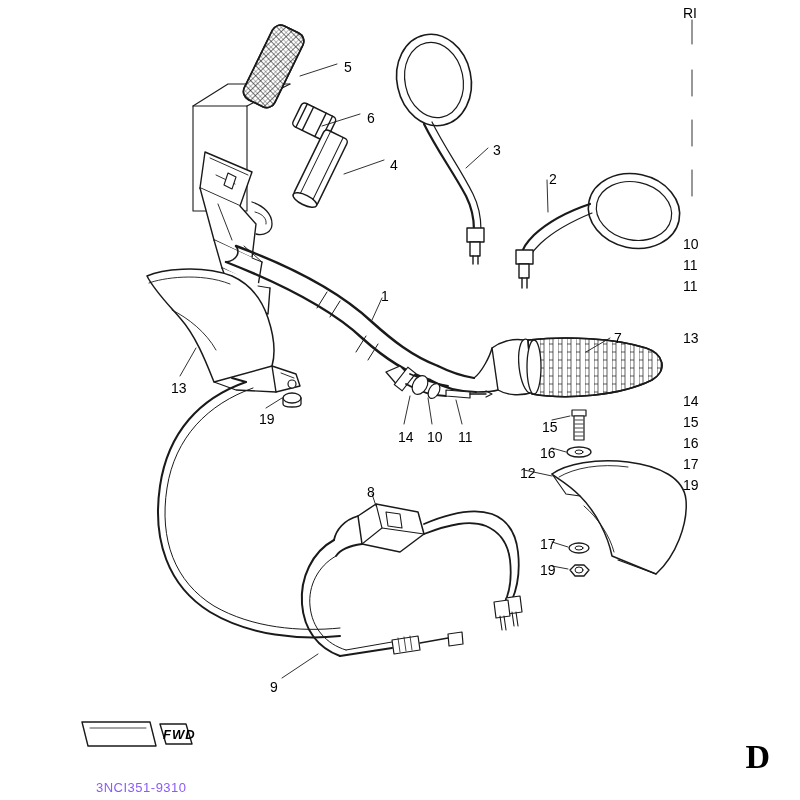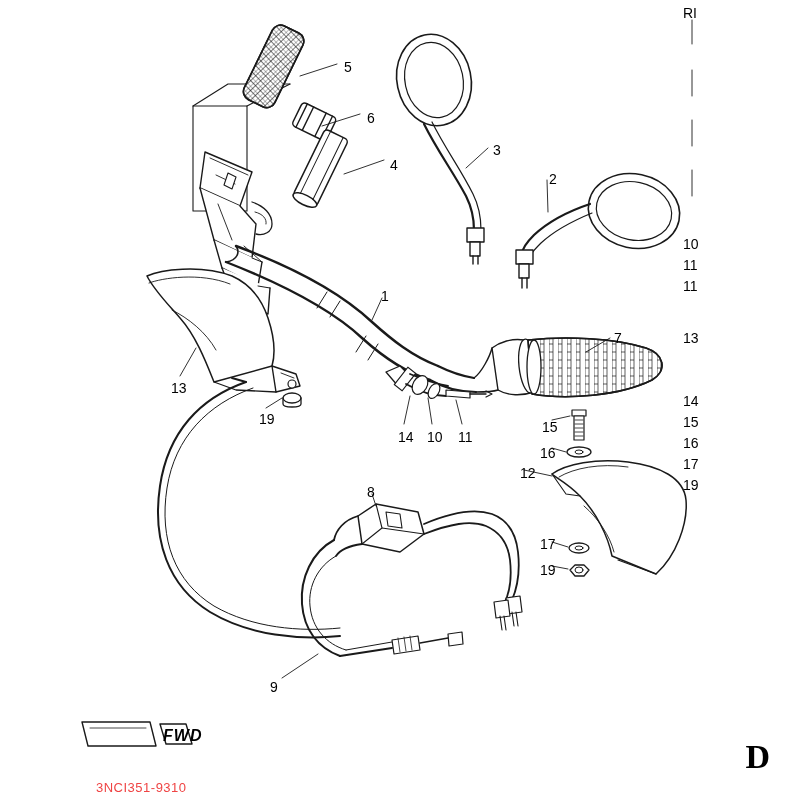--- a/index.html
+++ b/index.html
@@ -27,38 +27,38 @@
     font-size: 14px;
     color: #000;
     white-space: nowrap;
     line-height: 1;
   }
   .partnum {
     position: absolute;
     font-family: "Liberation Sans", sans-serif;
     font-size: 13px;
     letter-spacing: 0.5px;
-    color: #ef4444;
+    color: #8b5cf6;
     white-space: nowrap;
   }
   .sheet-letter {
     position: absolute;
     font-family: "Liberation Serif", serif;
     font-size: 34px;
     font-weight: bold;
     color: #000;
     right: 30px;
     bottom: 24px;
   }
   .fwd-text {
     position: absolute;
     left: 163px;
     top: 727px;
     font-family: "Liberation Sans", sans-serif;
-    font-size: 16px;
+    font-size: 13px;
     font-weight: bold;
     font-style: italic;
     letter-spacing: 1px;
   }
   .clip-right {
     position: absolute;
     left: 680px;
     top: 0;
     width: 120px;
     height: 800px;

